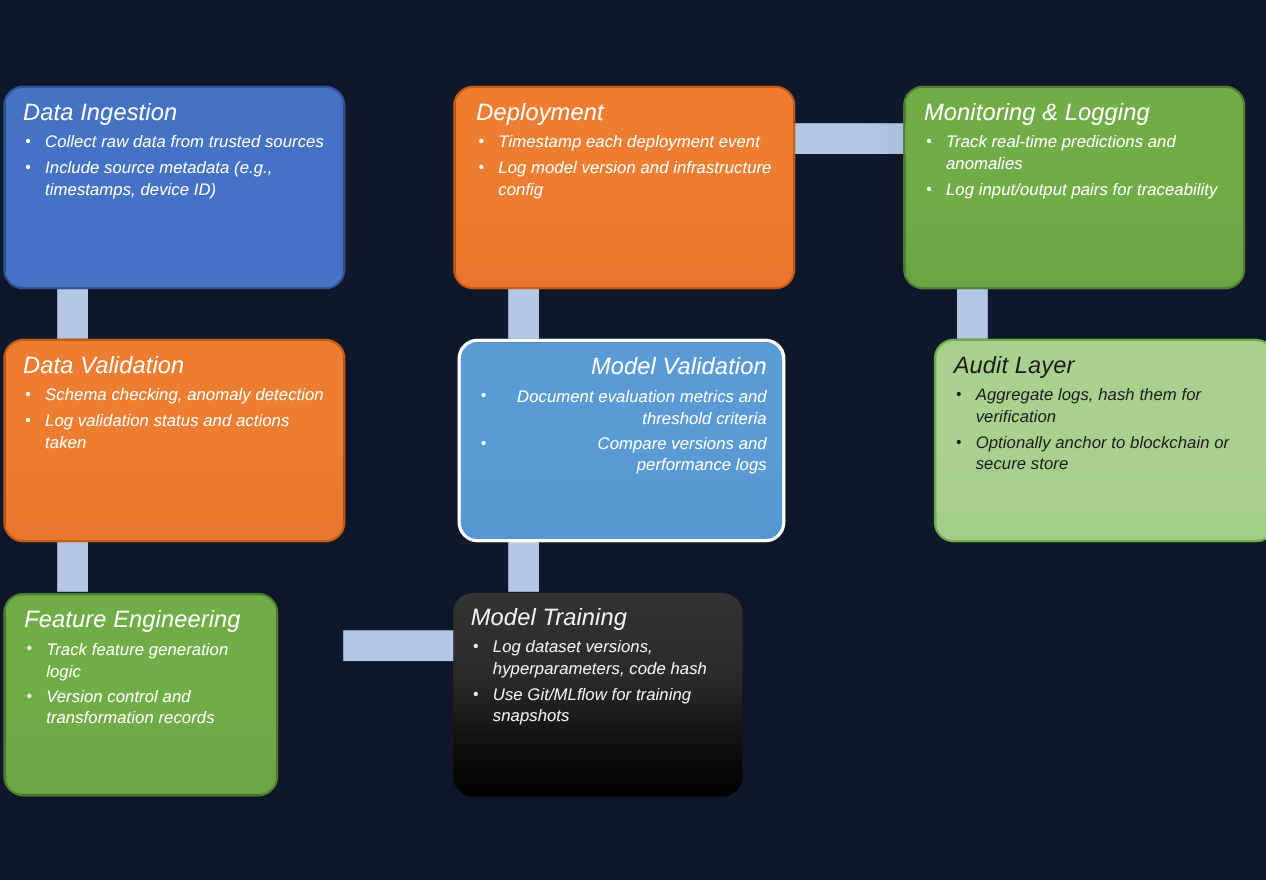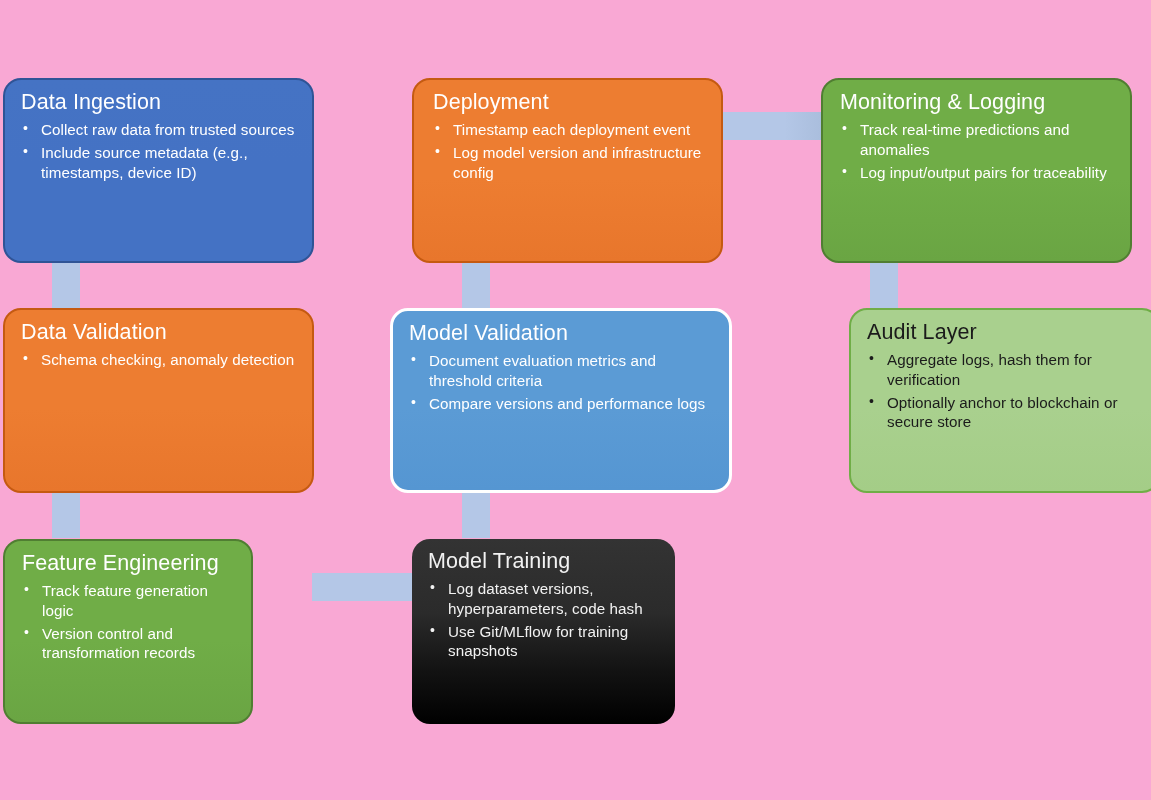--- a/index.html
+++ b/index.html
@@ -14,21 +14,22 @@
     overflow: hidden;
     font-family: "Liberation Sans", sans-serif;
     -webkit-font-smoothing: antialiased;
   }
 
   #canvas {
     position: absolute;
     left: 0; top: 0;
     width: 1151px;
     height: 800px;
-    background: #f9a8d4;
+    background: #0f172a;
+    font-style: italic;
   }
 
   .node {
     position: absolute;
     border-radius: 18px;
     box-sizing: border-box;
     padding: 10px 14px 10px 14px;
     overflow: hidden;
   }
 
@@ -153,24 +154,25 @@
     <ul>
       <li> Track real-time predictions and anomalies</li>
       <li>Log input/output pairs for traceability</li>
     </ul>
   </div>
 
   <div class="node theme-orange" style="left:3px; top:308px; width:311px; height:185px;">
     <div class="title">Data Validation</div>
     <ul>
       <li>Schema checking, anomaly detection</li>
-    </ul>
-  </div>
-
-  <div class="node theme-lightblue" style="left:390px; top:308px; width:342px; height:185px;">
+      <li>Log validation status and actions taken</li>
+    </ul>
+  </div>
+
+  <div class="node theme-lightblue" style="left:416px; top:308px; width:298px; height:185px;text-align:right;">
     <div class="title">Model Validation</div>
     <ul>
       <li> Document evaluation metrics and threshold criteria</li>
       <li>Compare versions and performance logs</li>
     </ul>
   </div>
 
   <div class="node theme-lightgreen" style="left:821px; top:308px; width:311px; height:185px;">
     <div class="title">Audit Layer</div>
     <ul>

